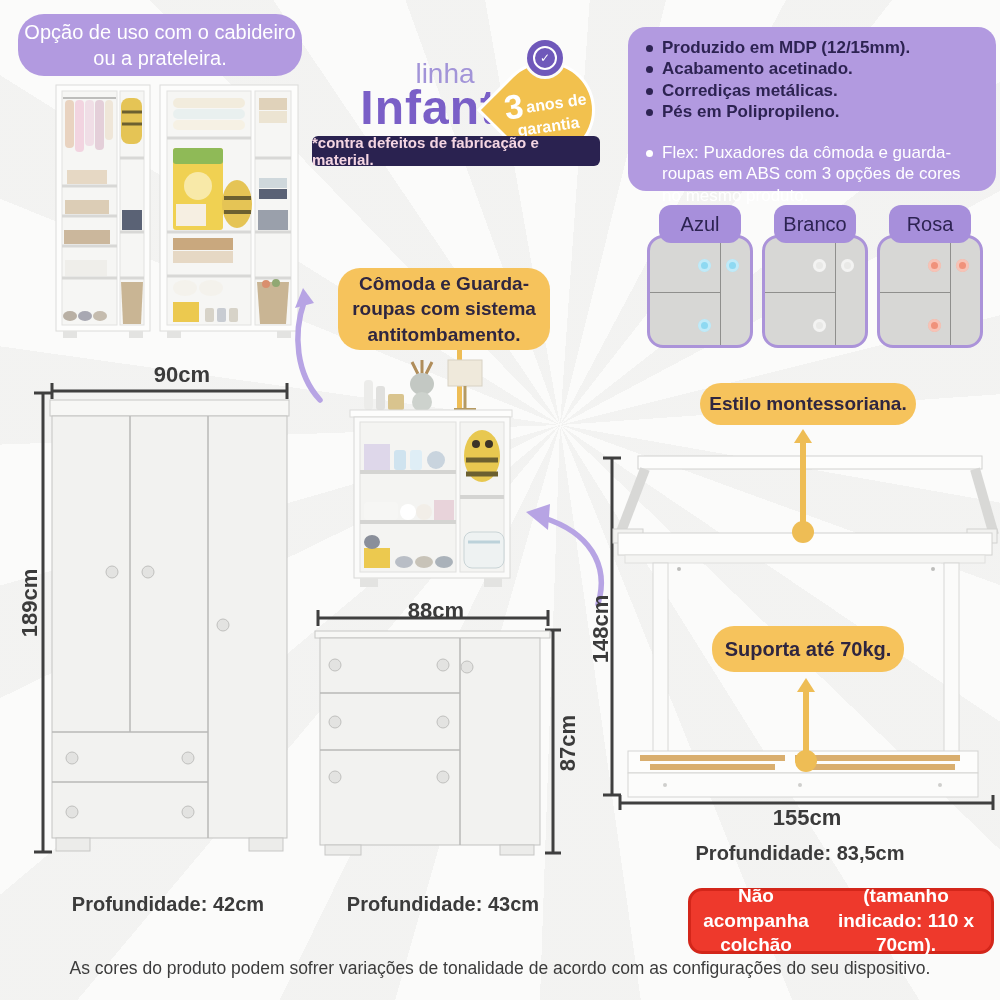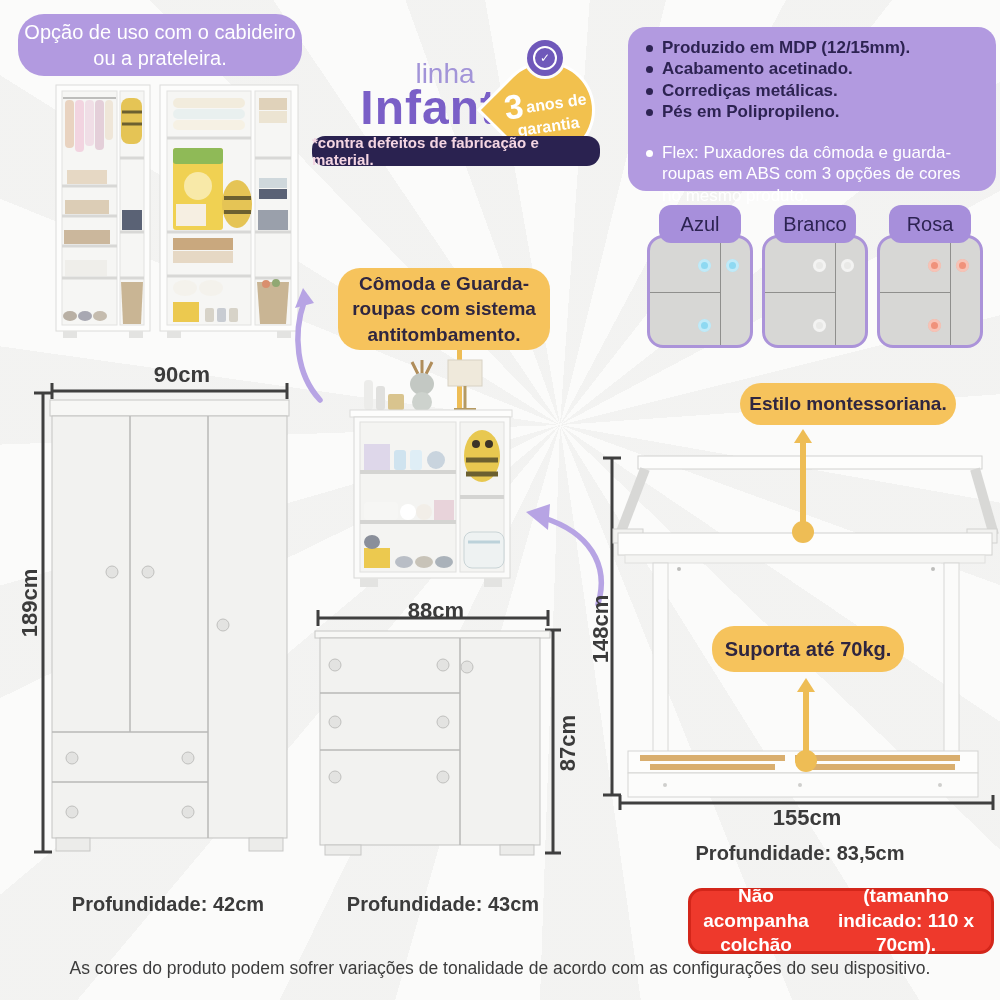--- a/index.html
+++ b/index.html
@@ -40,42 +40,42 @@
     box-shadow:0 0 0 3px #ffffff;}
   .badge-inner{position:absolute;inset:0;transform:rotate(45deg);
     display:flex;align-items:center;justify-content:center;}
   .badge-text{transform:rotate(-8deg);text-align:center;color:#ffffff;font-weight:bold;line-height:1;}
   .badge-text .num{font-size:34px;vertical-align:-4px;margin-right:3px;}
   .badge-text .sm{font-size:16px;}
   .shield{left:527px;top:40px;width:36px;height:36px;border-radius:50%;background:#6f58ba;
     display:flex;align-items:center;justify-content:center;box-shadow:0 0 0 3px #fbfbfa;}
   .shield-ring{width:20px;height:20px;border-radius:50%;border:2px solid #ffffff;
     display:flex;align-items:center;justify-content:center;color:#ffffff;font-size:12px;font-weight:bold;}
-  .warranty-note{left:312px;top:136px;width:288px;height:30px;background:#2a2250;border-radius:13px;
+  .warranty-note{left:312px;top:136px;width:288px;height:30px;background:#2a2250;border-radius:6px;
     display:flex;align-items:center;justify-content:center;color:#f4d5e2;
     font-size:15px;font-weight:bold;}
 
   
   .color-card{top:205px;width:106px;height:143px;border-radius:12px;}
   .color-card .tab{position:absolute;left:12px;top:0;width:82px;height:38px;background:#a78fdb;
     border-radius:12px;display:flex;align-items:center;justify-content:center;
     font-size:20px;color:#2d2352;}
   .color-card .body{position:absolute;left:0;top:30px;width:100px;height:107px;background:#d7d7d5;
     border:3px solid #ab93d9;border-radius:16px;overflow:hidden;}
   .color-card .vdiv{position:absolute;top:0;bottom:0;left:70%;width:1px;background:#8f8f8d;}
   .color-card .hdiv{position:absolute;left:0;width:70%;top:50%;height:1px;background:#8f8f8d;}
   .knob{position:absolute;width:13px;height:13px;border-radius:50%;
     box-shadow:inset 0 0 0 3px rgba(255,255,255,.45);}
   .knob.k1{left:48%;top:20%;} .knob.k2{left:76%;top:20%;} .knob.k3{left:48%;top:76%;}
 
   
   .yellow-box{background:#f6c35c;border-radius:22px;color:#2f2640;
     display:flex;align-items:center;justify-content:center;text-align:center;font-weight:bold;}
   .anti-tip-box{left:338px;top:268px;width:212px;height:82px;font-size:19px;line-height:1.35;}
-  .montessori-box{left:740px;top:383px;width:216px;height:42px;font-size:19px;}
+  .montessori-box{left:700px;top:383px;width:216px;height:42px;font-size:19px;}
   .weight-box{left:712px;top:626px;width:192px;height:46px;font-size:20px;}
   .y-line{background:#eebd55;}
   .y-dot{background:#eebd55;border-radius:50%;}
   .y-arrowhead{width:0;height:0;border-left:9px solid transparent;border-right:9px solid transparent;
     border-bottom:14px solid #eebd55;}
 
   
   .dim{color:#3b3b3b;font-weight:bold;font-size:22px;text-align:center;}
   .dim.rot{transform:rotate(-90deg);}
   .depth-label{color:#3b3b3b;font-weight:bold;font-size:20px;text-align:center;}

